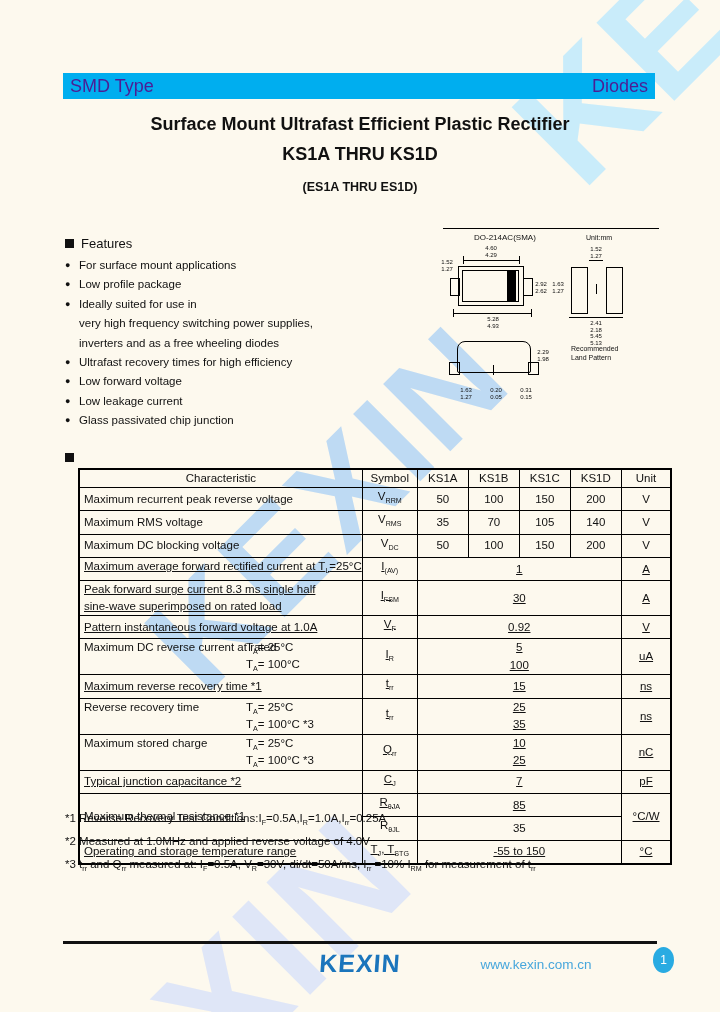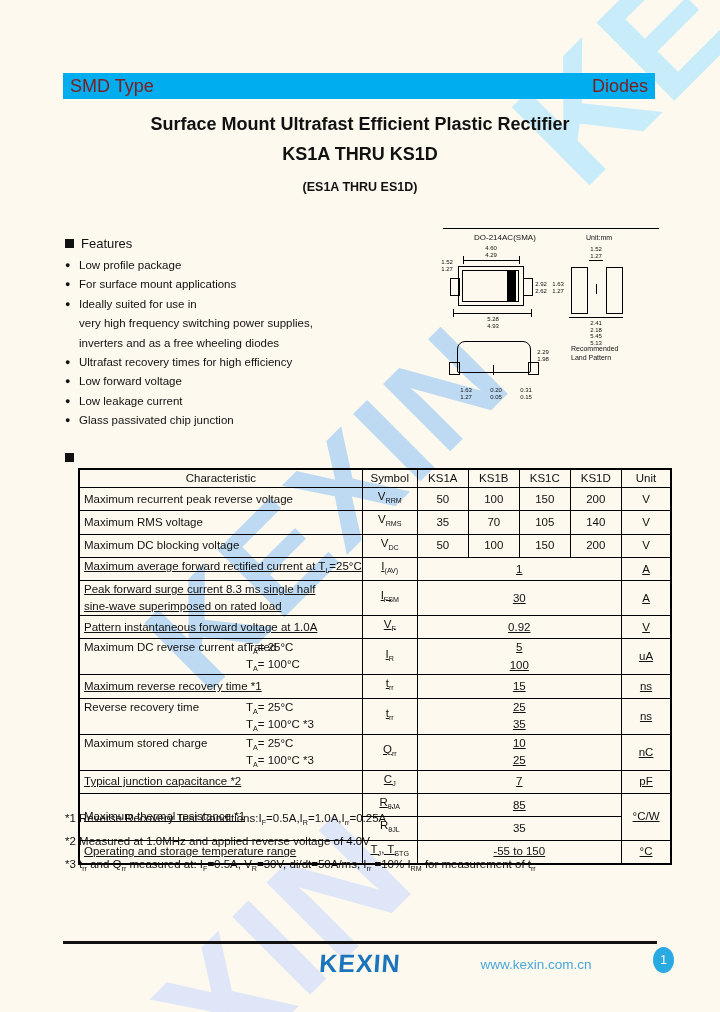--- a/index.html
+++ b/index.html
@@ -9,21 +9,21 @@
   }
   
   .wm { position:absolute; font-weight:bold; letter-spacing:4px; z-index:0;
         transform:rotate(-45deg); white-space:nowrap; }
   #wm-center { font-size:138px; color:#bedaf3; left:95px;  top:400px; width:520px; }
   #wm-tr     { font-size:160px; color:#c9ecfa; left:470px; top:-115px; width:500px; }
   #wm-bl     { font-size:160px; color:#dfe6f7; left:-80px; top:865px;  width:700px; }
   #content { position:absolute; left:0; top:0; width:720px; height:1012px; z-index:1; }
   
   #header-bar { position:absolute; left:63px; top:73px; width:592px; height:26px;
-    background:#00aeef; color:#7f1d1d; font-size:18px; }
+    background:#00aeef; color:#4c1d95; font-size:18px; }
   #header-bar .hl { position:absolute; left:7px;  top:3px; }
   #header-bar .hr { position:absolute; right:7px; top:3px; }
   
   .title1 { position:absolute; left:0; top:114px; width:720px; text-align:center;
             font-size:18px; font-weight:bold; }
   .title2 { position:absolute; left:0; top:144px; width:720px; text-align:center;
             font-size:18px; font-weight:bold; }
   .title3 { position:absolute; left:0; top:180px; width:720px; text-align:center;
             font-size:12.5px; font-weight:bold; }
   
@@ -88,22 +88,22 @@
 
   <div class="title1">Surface Mount Ultrafast Efficient Plastic Rectifier</div>
   <div class="title2">KS1A THRU KS1D</div>
   <div class="title3">(ES1A THRU ES1D)</div>
 
   <div id="features">
     <div class="sec-head">
       <span class="sq"></span><span>Features</span>
     </div>
     <div id="features-items">
+        <div class="feat-line"><span class="feat-bullet">●</span><span class="feat-text">For surface mount applications</span></div>
         <div class="feat-line"><span class="feat-bullet">●</span><span class="feat-text">Low profile package</span></div>
-        <div class="feat-line"><span class="feat-bullet">●</span><span class="feat-text">For surface mount applications</span></div>
         <div class="feat-line"><span class="feat-bullet">●</span><span class="feat-text">Ideally suited for use in</span></div>
         <div class="feat-line"><span class="feat-bullet"></span><span class="feat-text">very high frequency switching power supplies,</span></div>
         <div class="feat-line"><span class="feat-bullet"></span><span class="feat-text">inverters and as a free wheeling diodes</span></div>
         <div class="feat-line"><span class="feat-bullet">●</span><span class="feat-text">Ultrafast recovery times for high efficiency</span></div>
         <div class="feat-line"><span class="feat-bullet">●</span><span class="feat-text">Low forward voltage</span></div>
         <div class="feat-line"><span class="feat-bullet">●</span><span class="feat-text">Low leakage current</span></div>
         <div class="feat-line"><span class="feat-bullet">●</span><span class="feat-text">Glass passivated chip junction</span></div>
       </div>
   </div>
 

